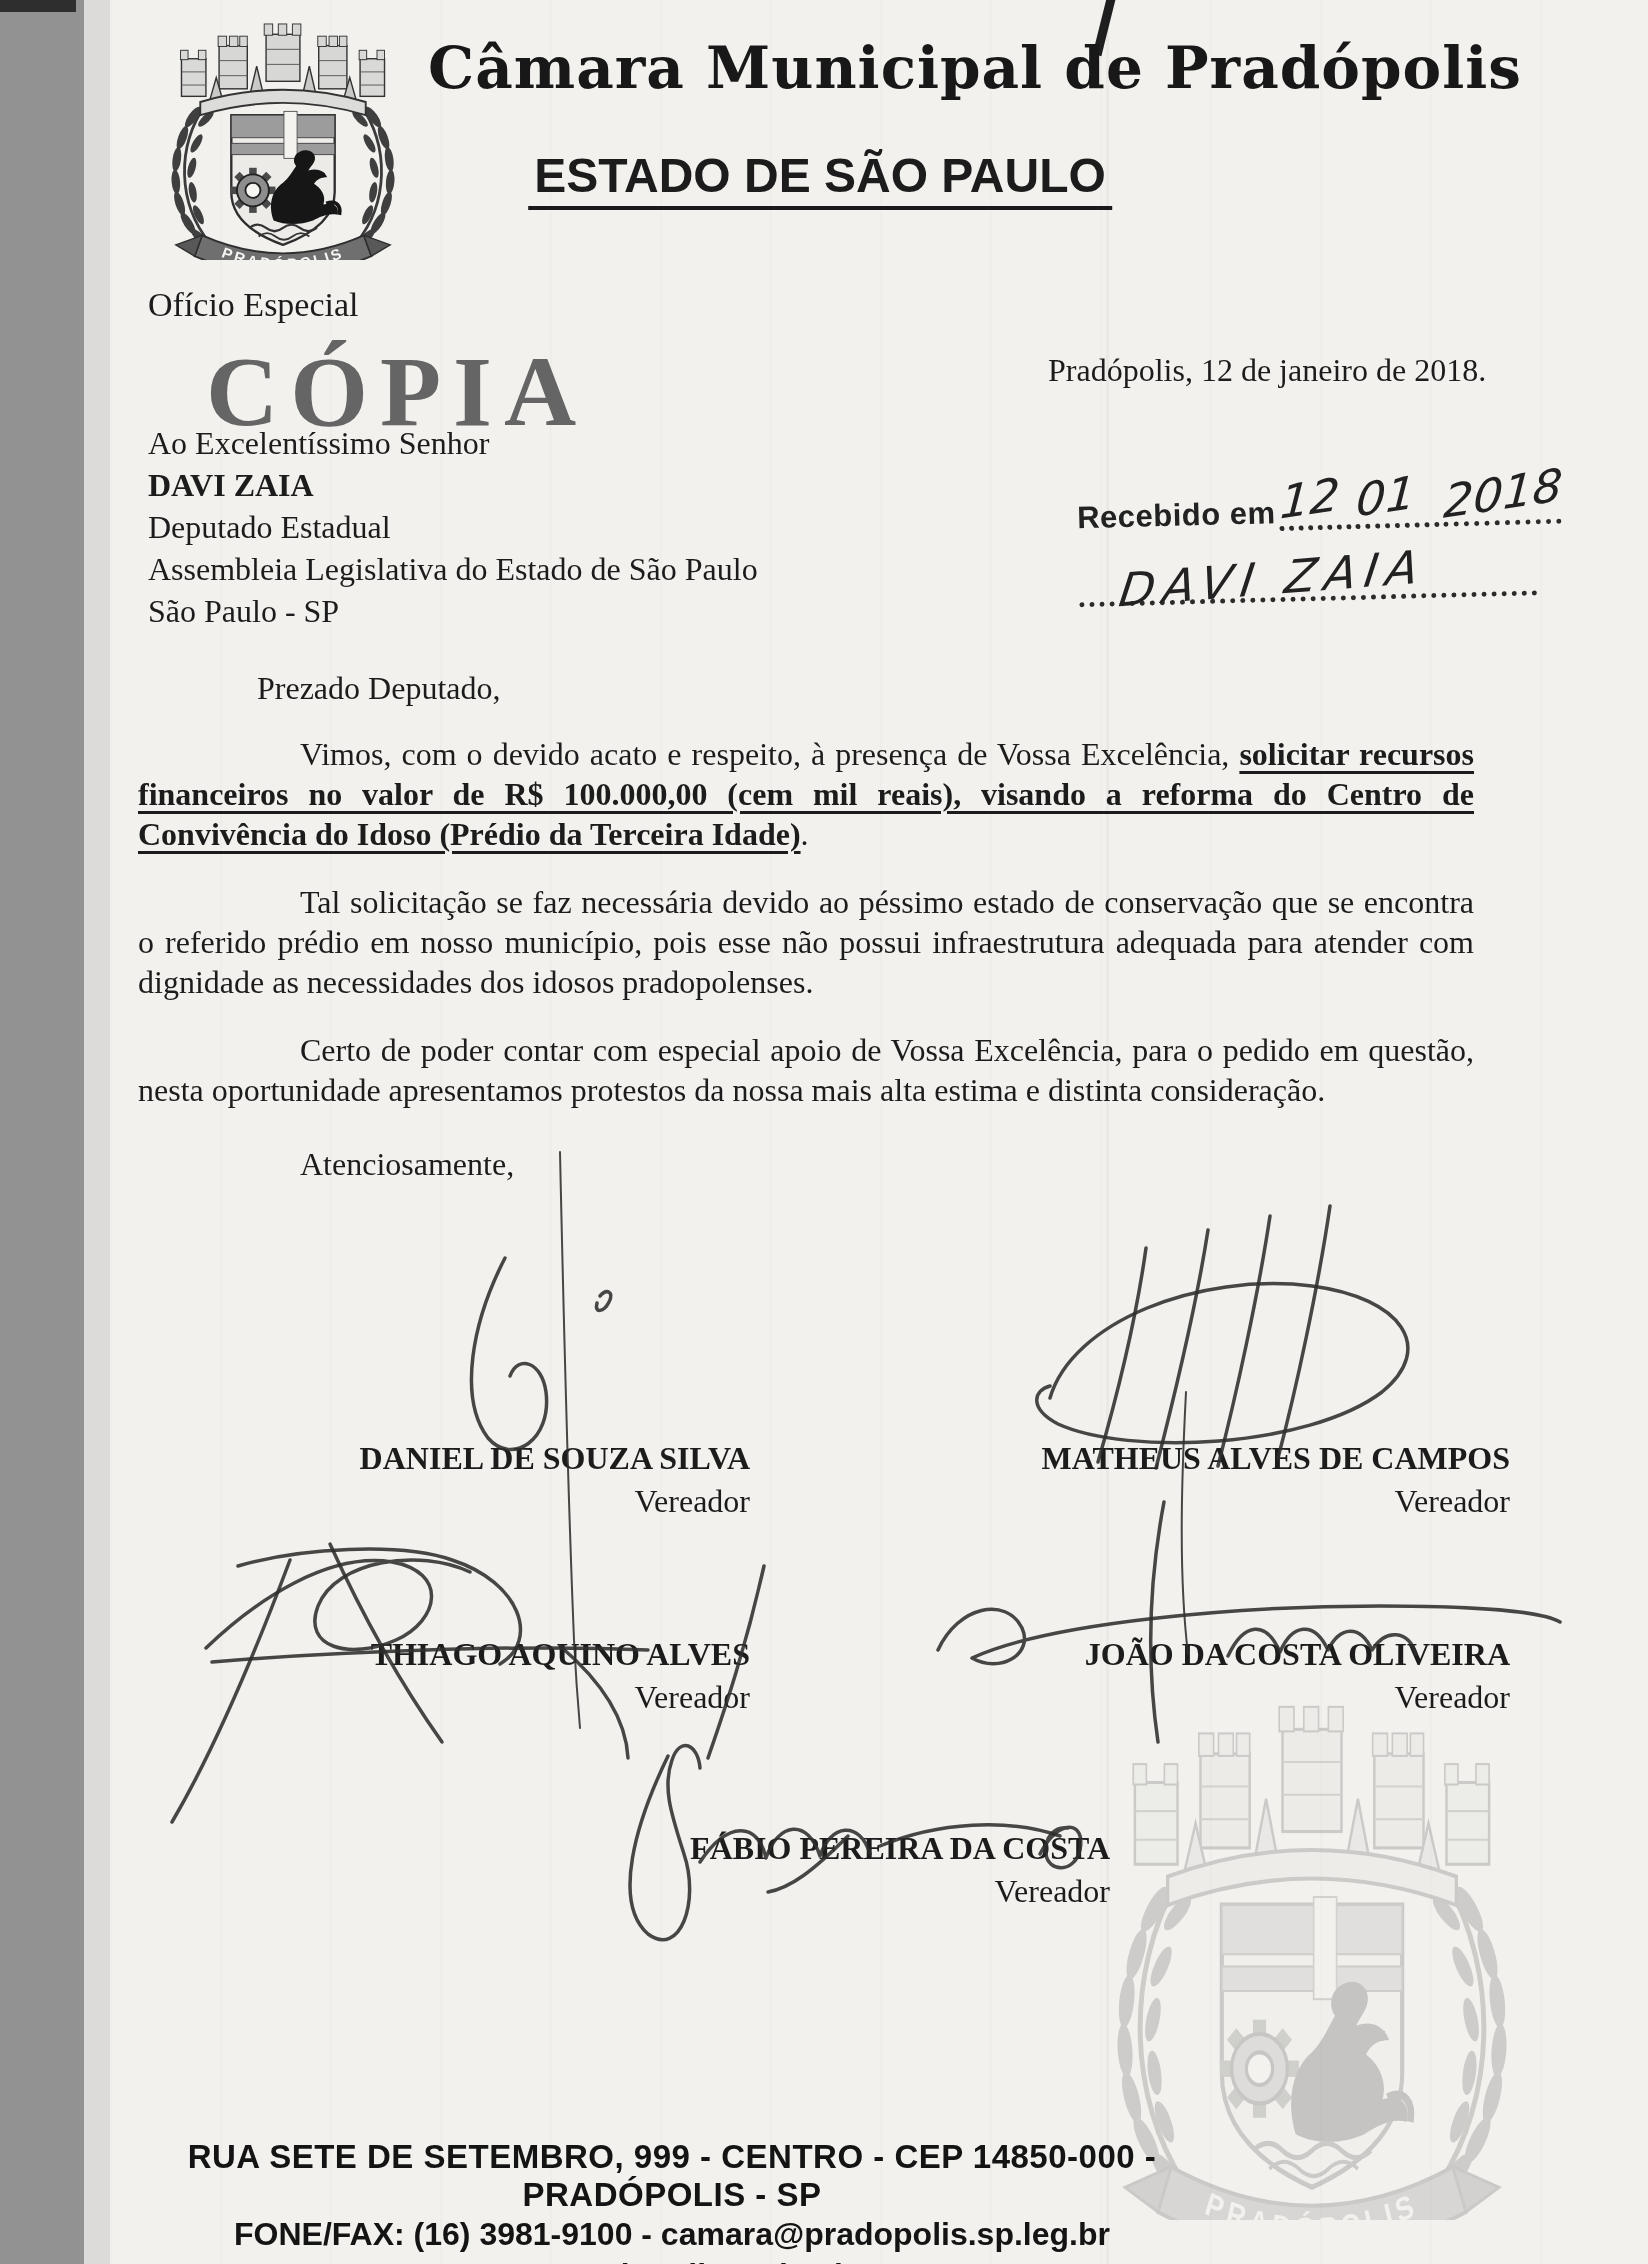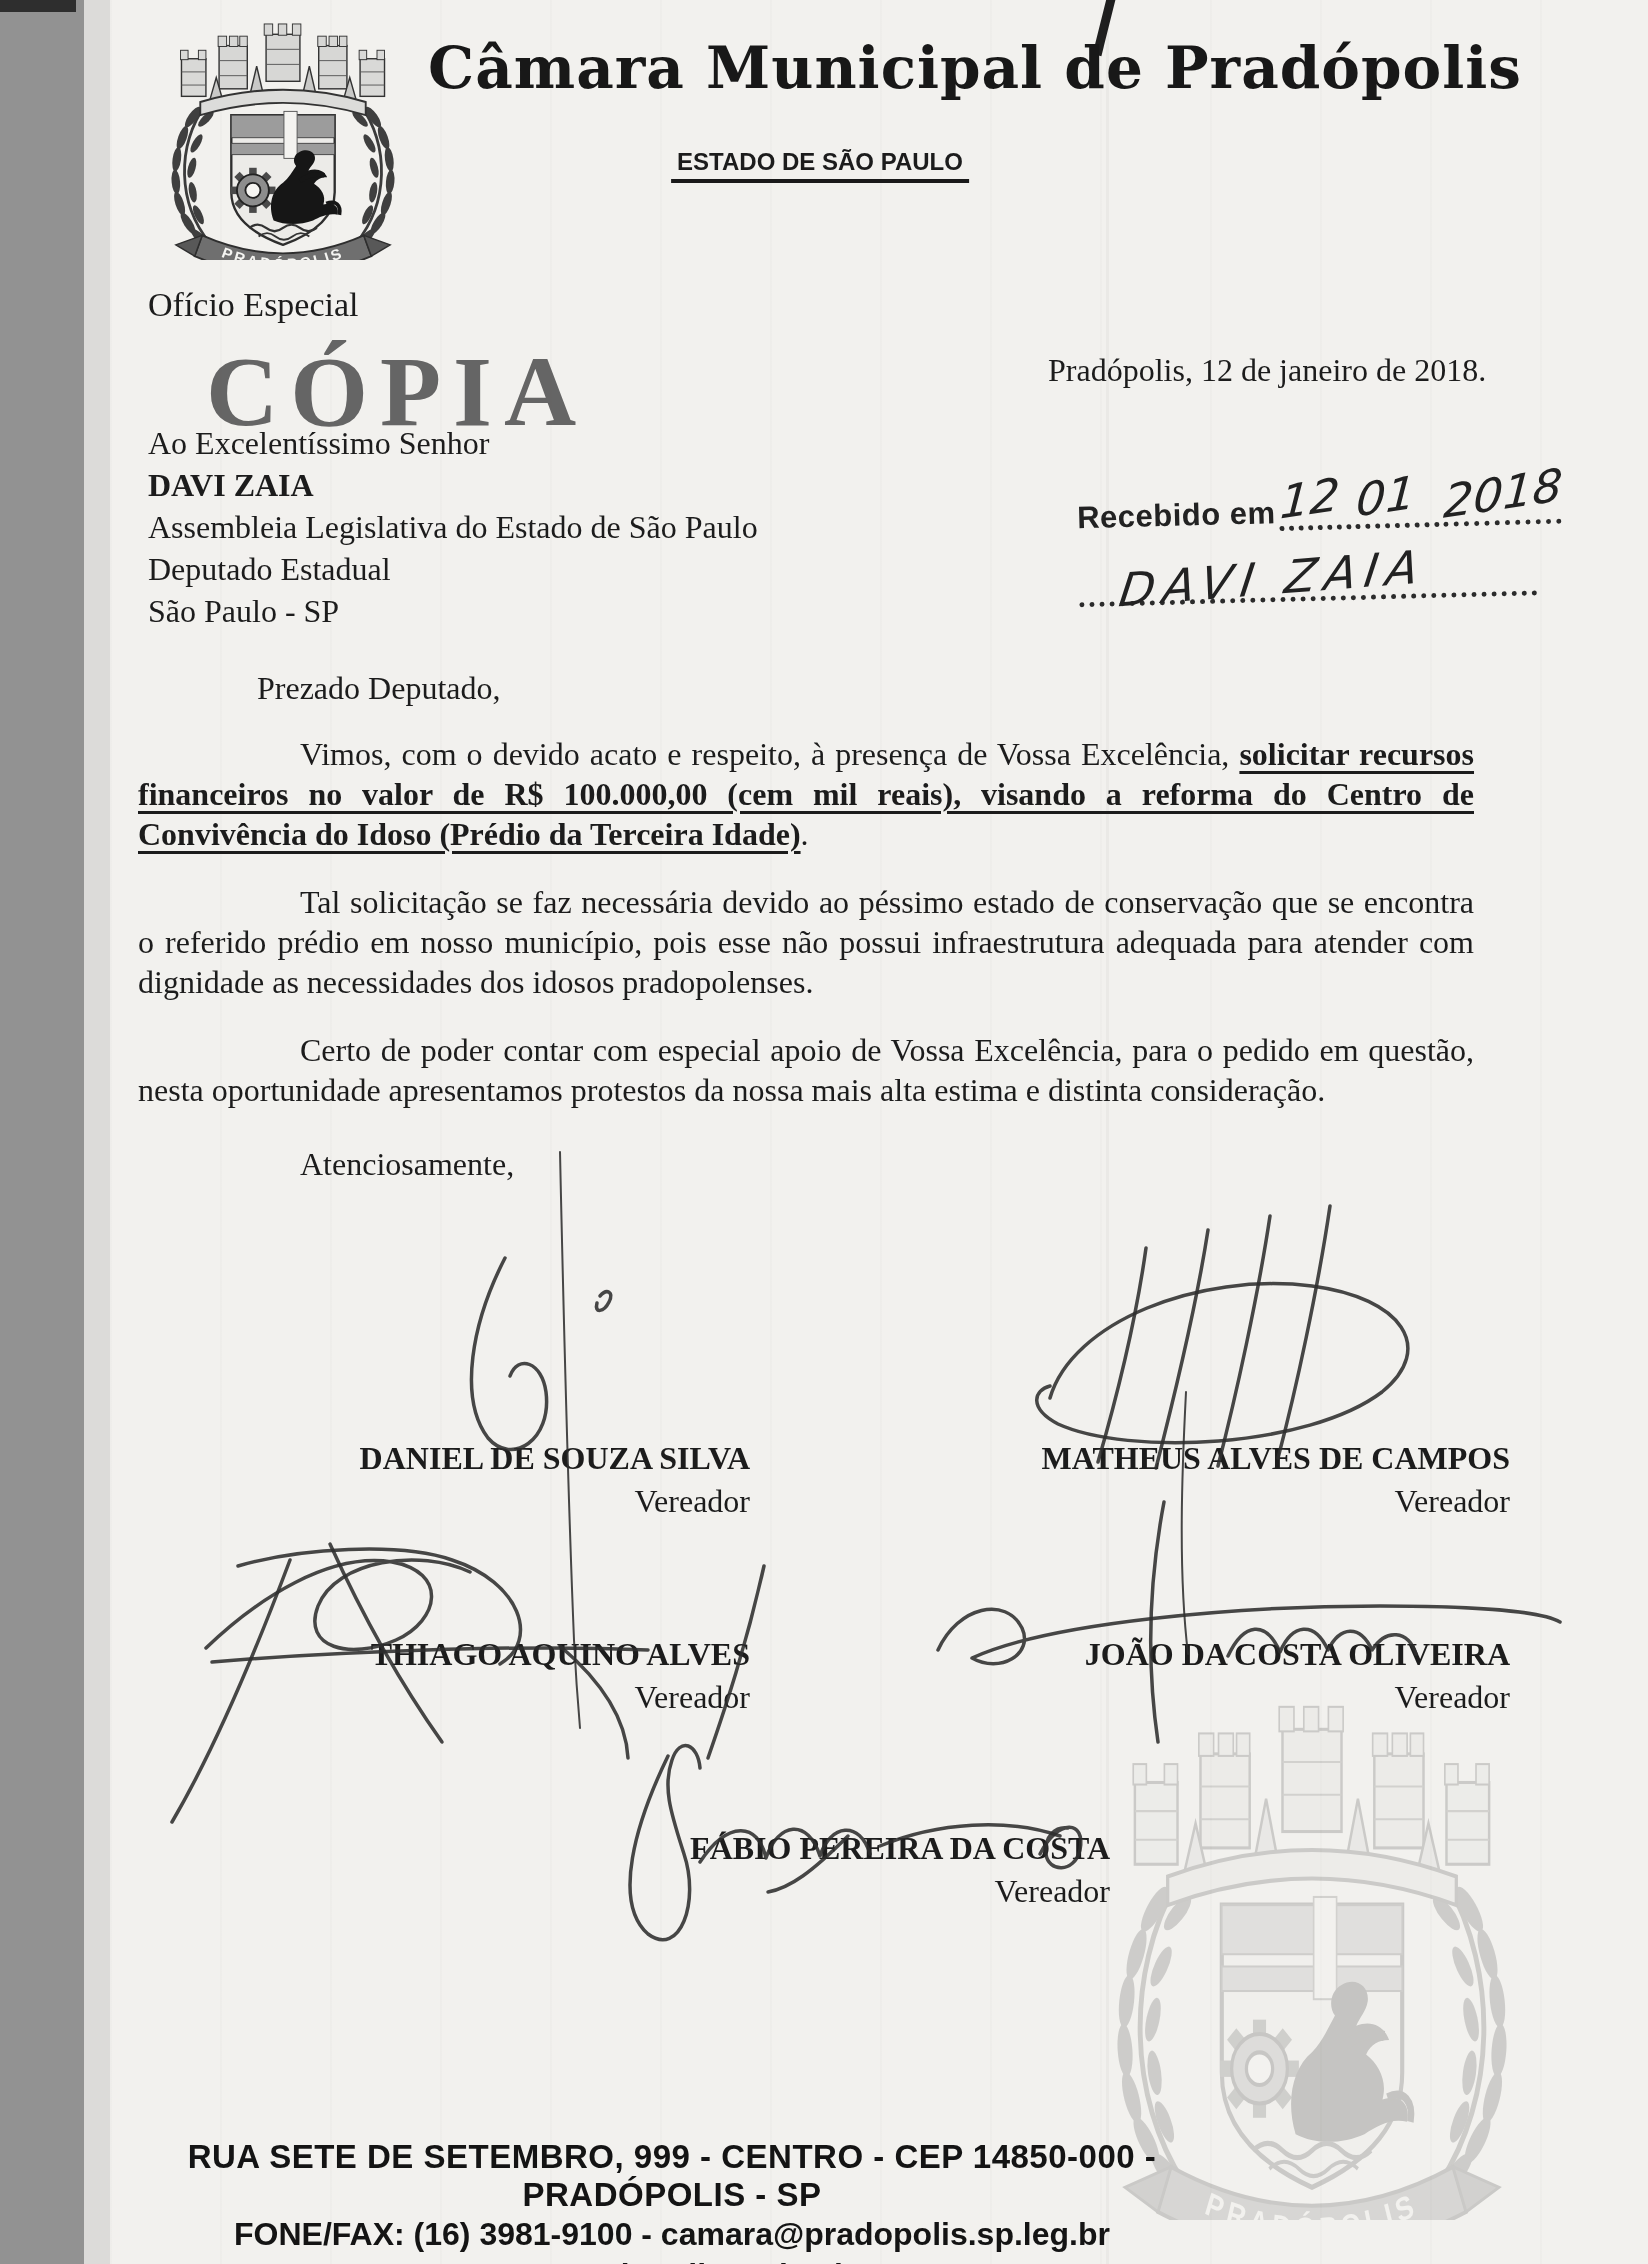--- a/index.html
+++ b/index.html
@@ -11,21 +11,21 @@
   .band-light{position:absolute;left:84px;top:0;width:26px;height:100%;background:#dcdbd9;}
   .corner-mark{position:absolute;left:0;top:0;width:76px;height:12px;background:#2e2e2e;}
   .top-streak{position:absolute;left:1100px;top:-6px;width:9px;height:62px;background:#1f1f1f;transform:rotate(14deg);}
   .faint-line{position:absolute;left:1106px;top:0;width:3px;height:100%;background:rgba(0,0,0,0.03);}
 
   
   .emblem{position:absolute;left:142px;top:6px;width:282px;height:254px;z-index:2;}
   .org-title{position:absolute;left:420px;top:34px;width:1110px;text-align:center;z-index:2;
              font-family:"DejaVu Serif",serif;font-weight:bold;font-size:58px;letter-spacing:1px;color:#181818;}
   .state-line{position:absolute;left:820px;top:148px;transform:translateX(-50%);z-index:2;
-              font-family:"Liberation Sans",sans-serif;font-weight:bold;font-size:24px;
+              font-family:"Liberation Sans",sans-serif;font-weight:bold;font-size:48px;
               border-bottom:4px solid #1a1a1a;padding:0 6px 3px;white-space:nowrap;}
 
   .doc-type{position:absolute;left:148px;top:286px;font-size:34px;z-index:2;}
   .copy-stamp{position:absolute;left:206px;top:334px;font-size:100px;letter-spacing:12px;z-index:2;
               font-weight:bold;color:#474747;opacity:.82;}
   .dateline{position:absolute;left:1048px;top:352px;font-size:32px;z-index:2;white-space:nowrap;}
 
   .recipient{position:absolute;left:148px;top:422px;font-size:32px;line-height:42px;z-index:2;}
   .recipient .bold{font-weight:bold;}
 
@@ -173,22 +173,22 @@
   <div class="org-title">Câmara Municipal de Pradópolis</div>
   <div class="state-line">ESTADO DE SÃO PAULO</div>
 
   <div class="doc-type">Ofício Especial</div>
   <div class="copy-stamp">CÓPIA</div>
   <div class="dateline">Pradópolis, 12 de janeiro de 2018.</div>
 
   <div class="recipient">
     <div>Ao Excelentíssimo Senhor</div>
     <div class="bold">DAVI ZAIA</div>
+    <div>Deputado Estadual</div>
     <div>Assembleia Legislativa do Estado de São Paulo</div>
-    <div>Deputado Estadual</div>
     <div>São Paulo - SP</div>
   </div>
 
   <div class="received-stamp">
     <div class="rs-row1">
       <span class="rs-label">Recebido em</span>
       <span class="dotseg seg1">
         <span class="hand">12</span>
       </span>
       <span class="dotseg seg2">

